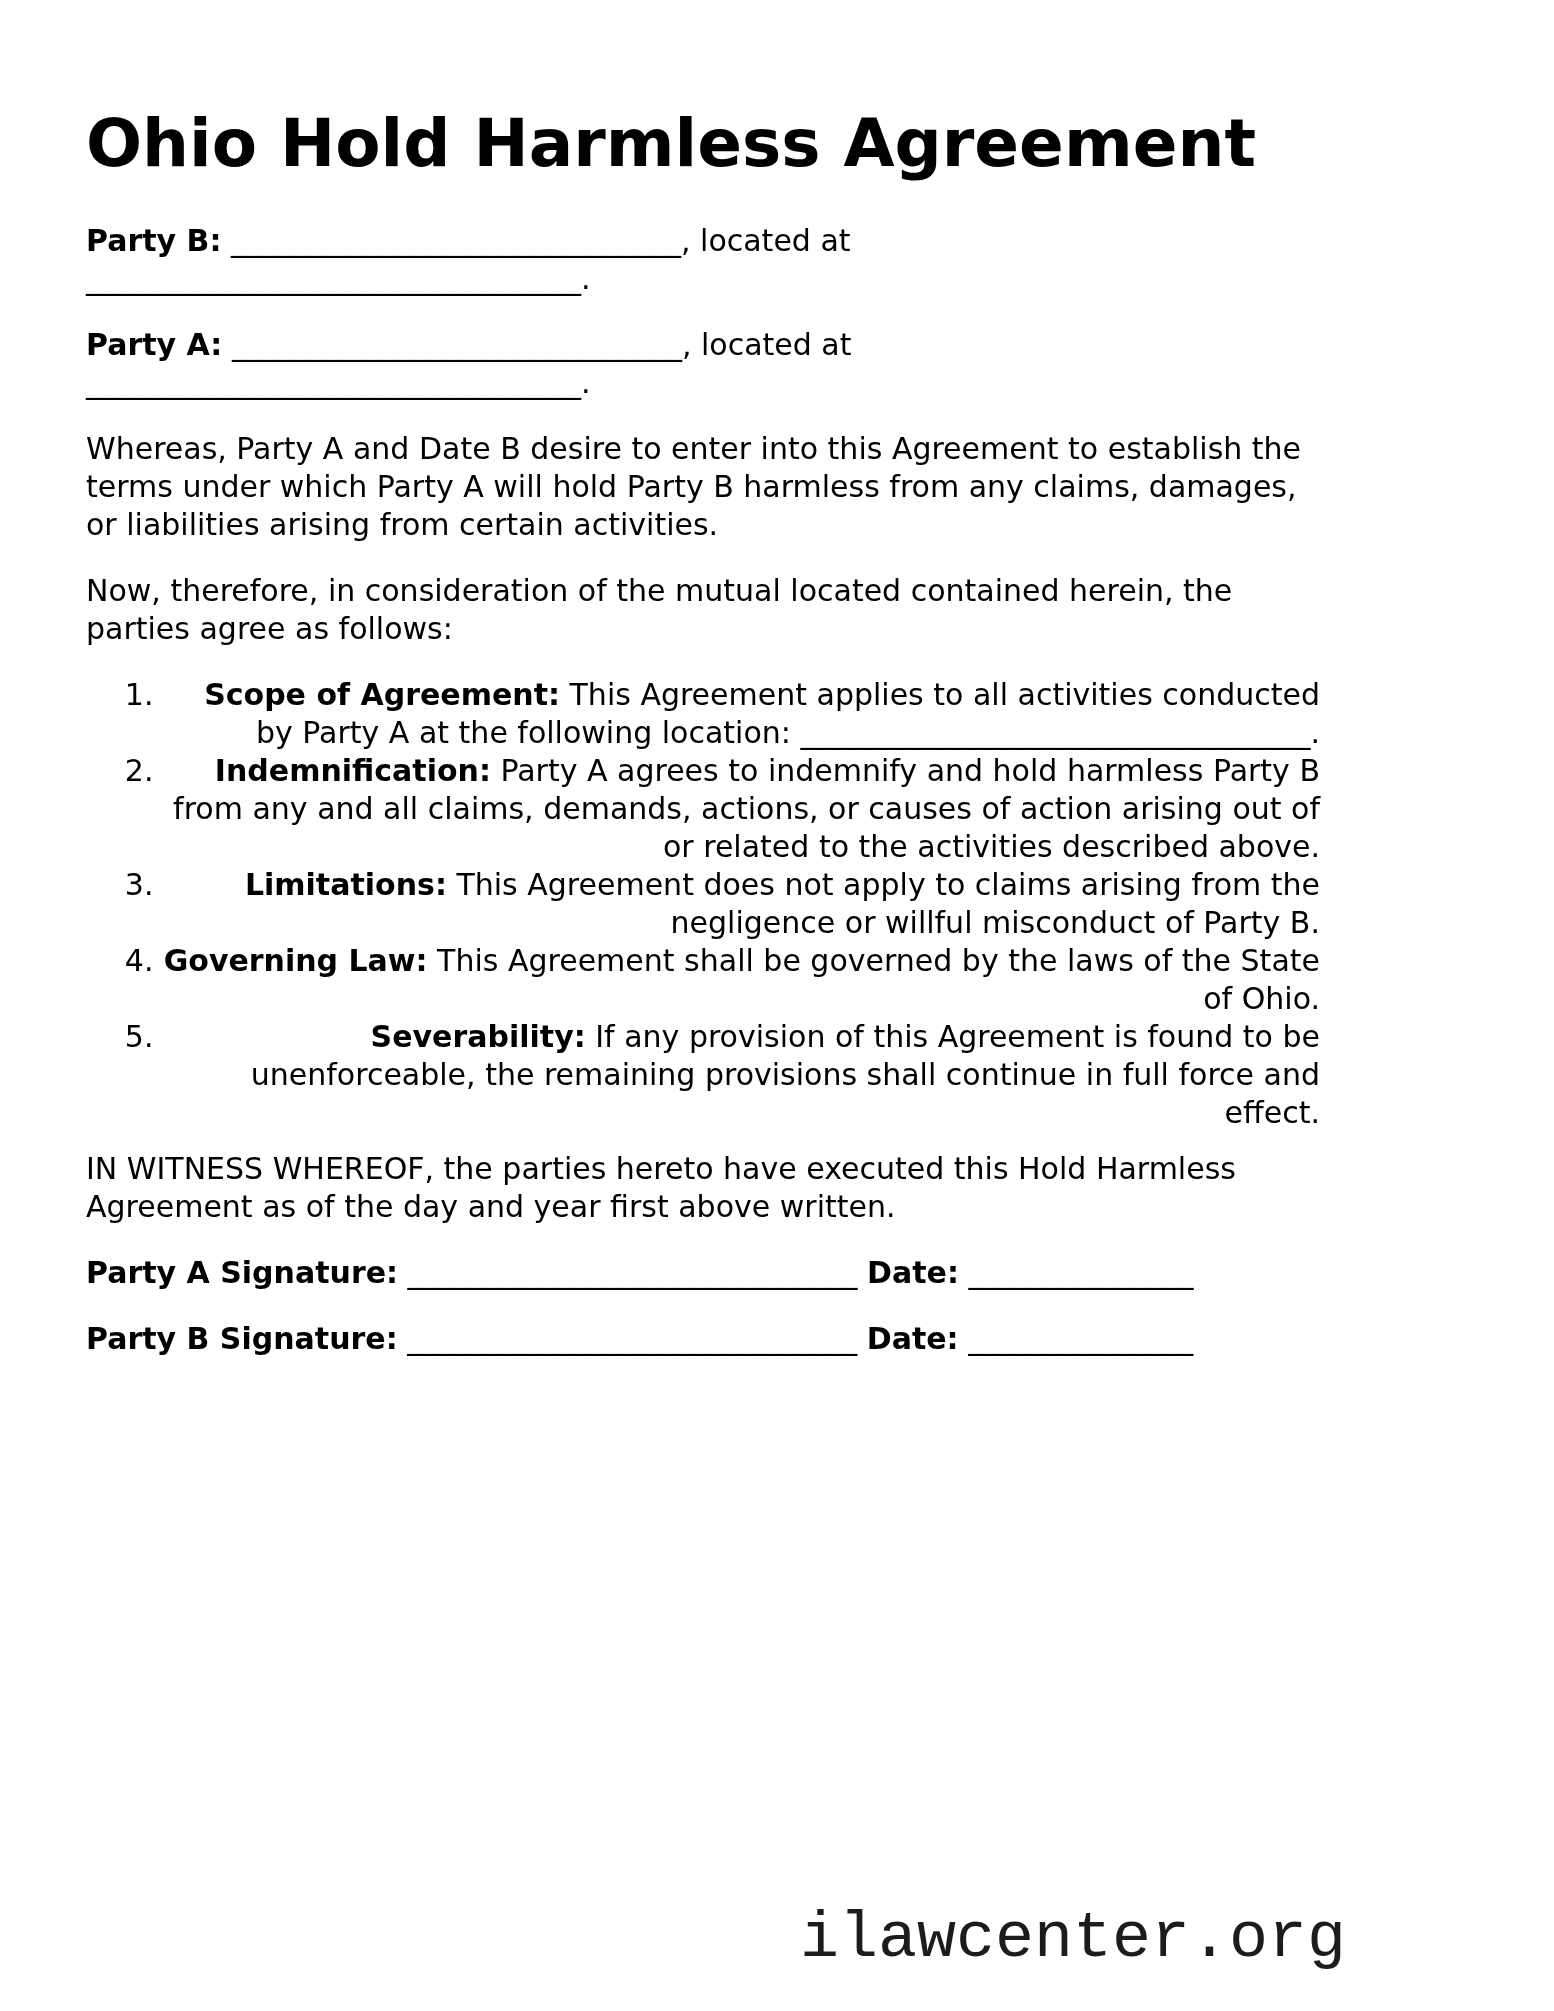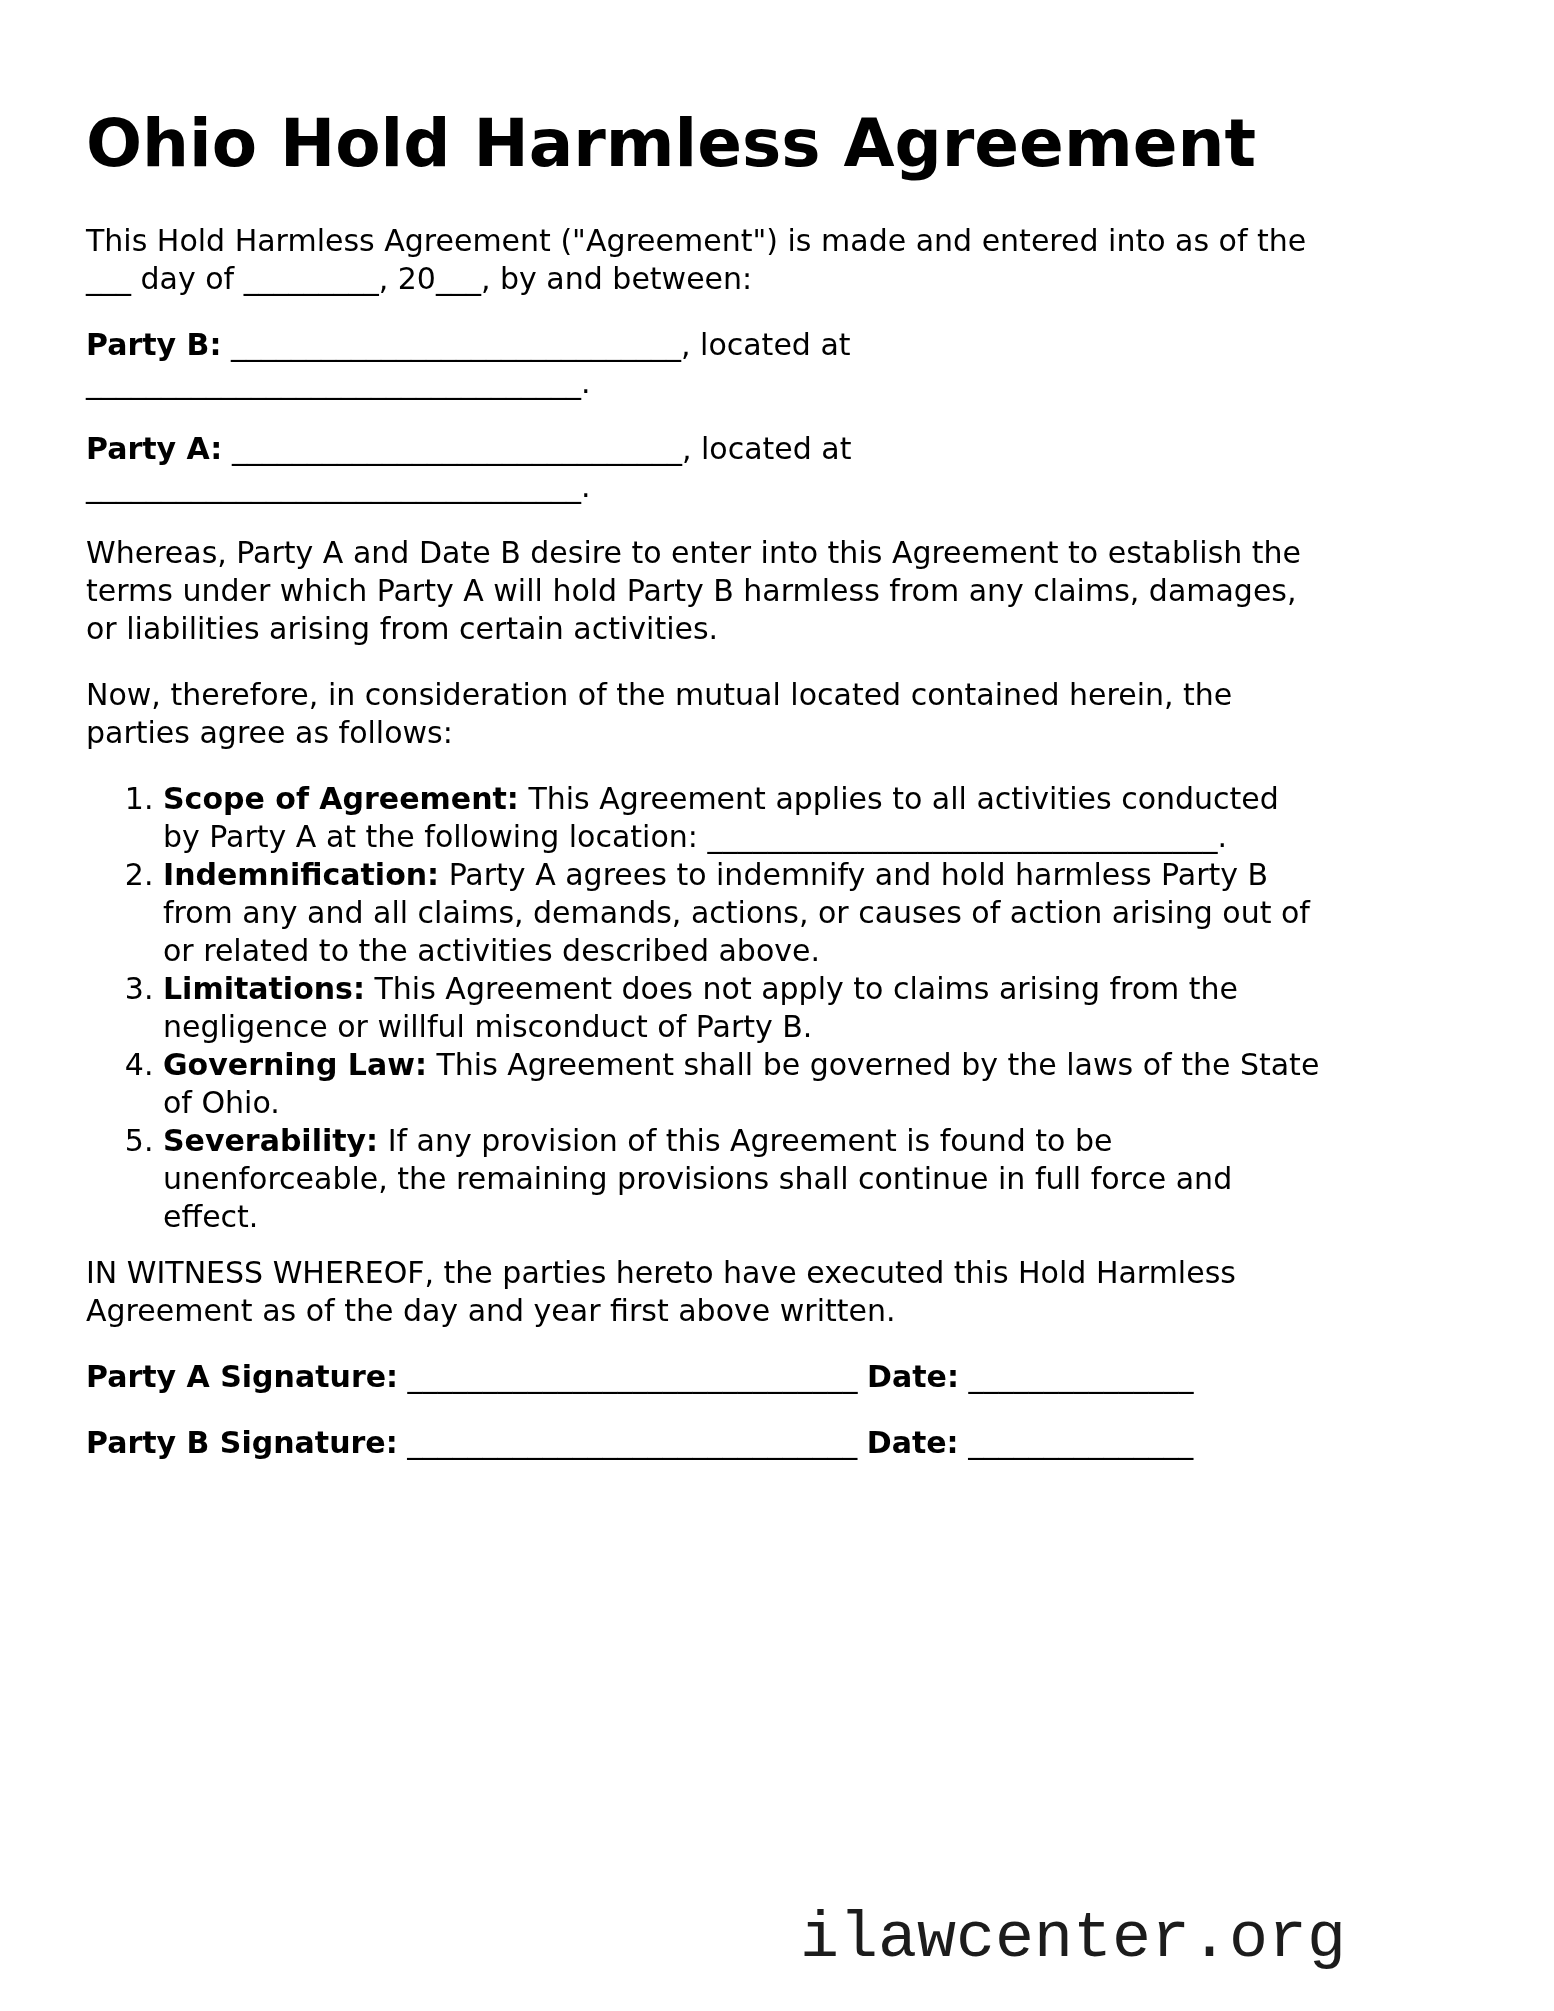--- a/index.html
+++ b/index.html
@@ -22,41 +22,41 @@
     font-size: 66px;
     line-height: 77px;
     margin: 0 0 40px 0;
   }
   .page p { margin: 28px 0; }
   .page p.tight-top { margin-top: 18px; }
   b, strong, .bold { font-weight: bold; }
   ol.clauses {
     margin: 18px 0;
     padding-left: 77px;
+    text-align: right;
   }
   ol.clauses li { margin: 0; padding-left: 0; }
   .watermark {
     position: absolute;
     top: 1908px;
     right: 58px;
     font-family: "Liberation Mono", "DejaVu Sans Mono", monospace;
     font-size: 65px;
     line-height: 63px;
     color: #1c1c1c;
     white-space: nowrap;
   }
 </style>
 </head>
 <body>
 
 <div class="page">
 
   <h1 class="doc-title">Ohio Hold Harmless Agreement</h1>
 
-  <p>This Hold Harmless Agreement ("Agreement") is made and entered into as of the ___ day of _________, 20___, by and between:</p>
 
   <p><strong>Party B:</strong><span> ______________________________, located at _________________________________.</span></p>
 
   <p><strong>Party A:</strong><span> ______________________________, located at _________________________________.</span></p>
 
   <p>Whereas, Party A and Date B desire to enter into this Agreement to establish the terms under which Party A will hold Party B harmless from any claims, damages, or liabilities arising from certain activities.</p>
 
   <p>Now, therefore, in consideration of the mutual located contained herein, the parties agree as follows:</p>
 
   <ol class="clauses">

